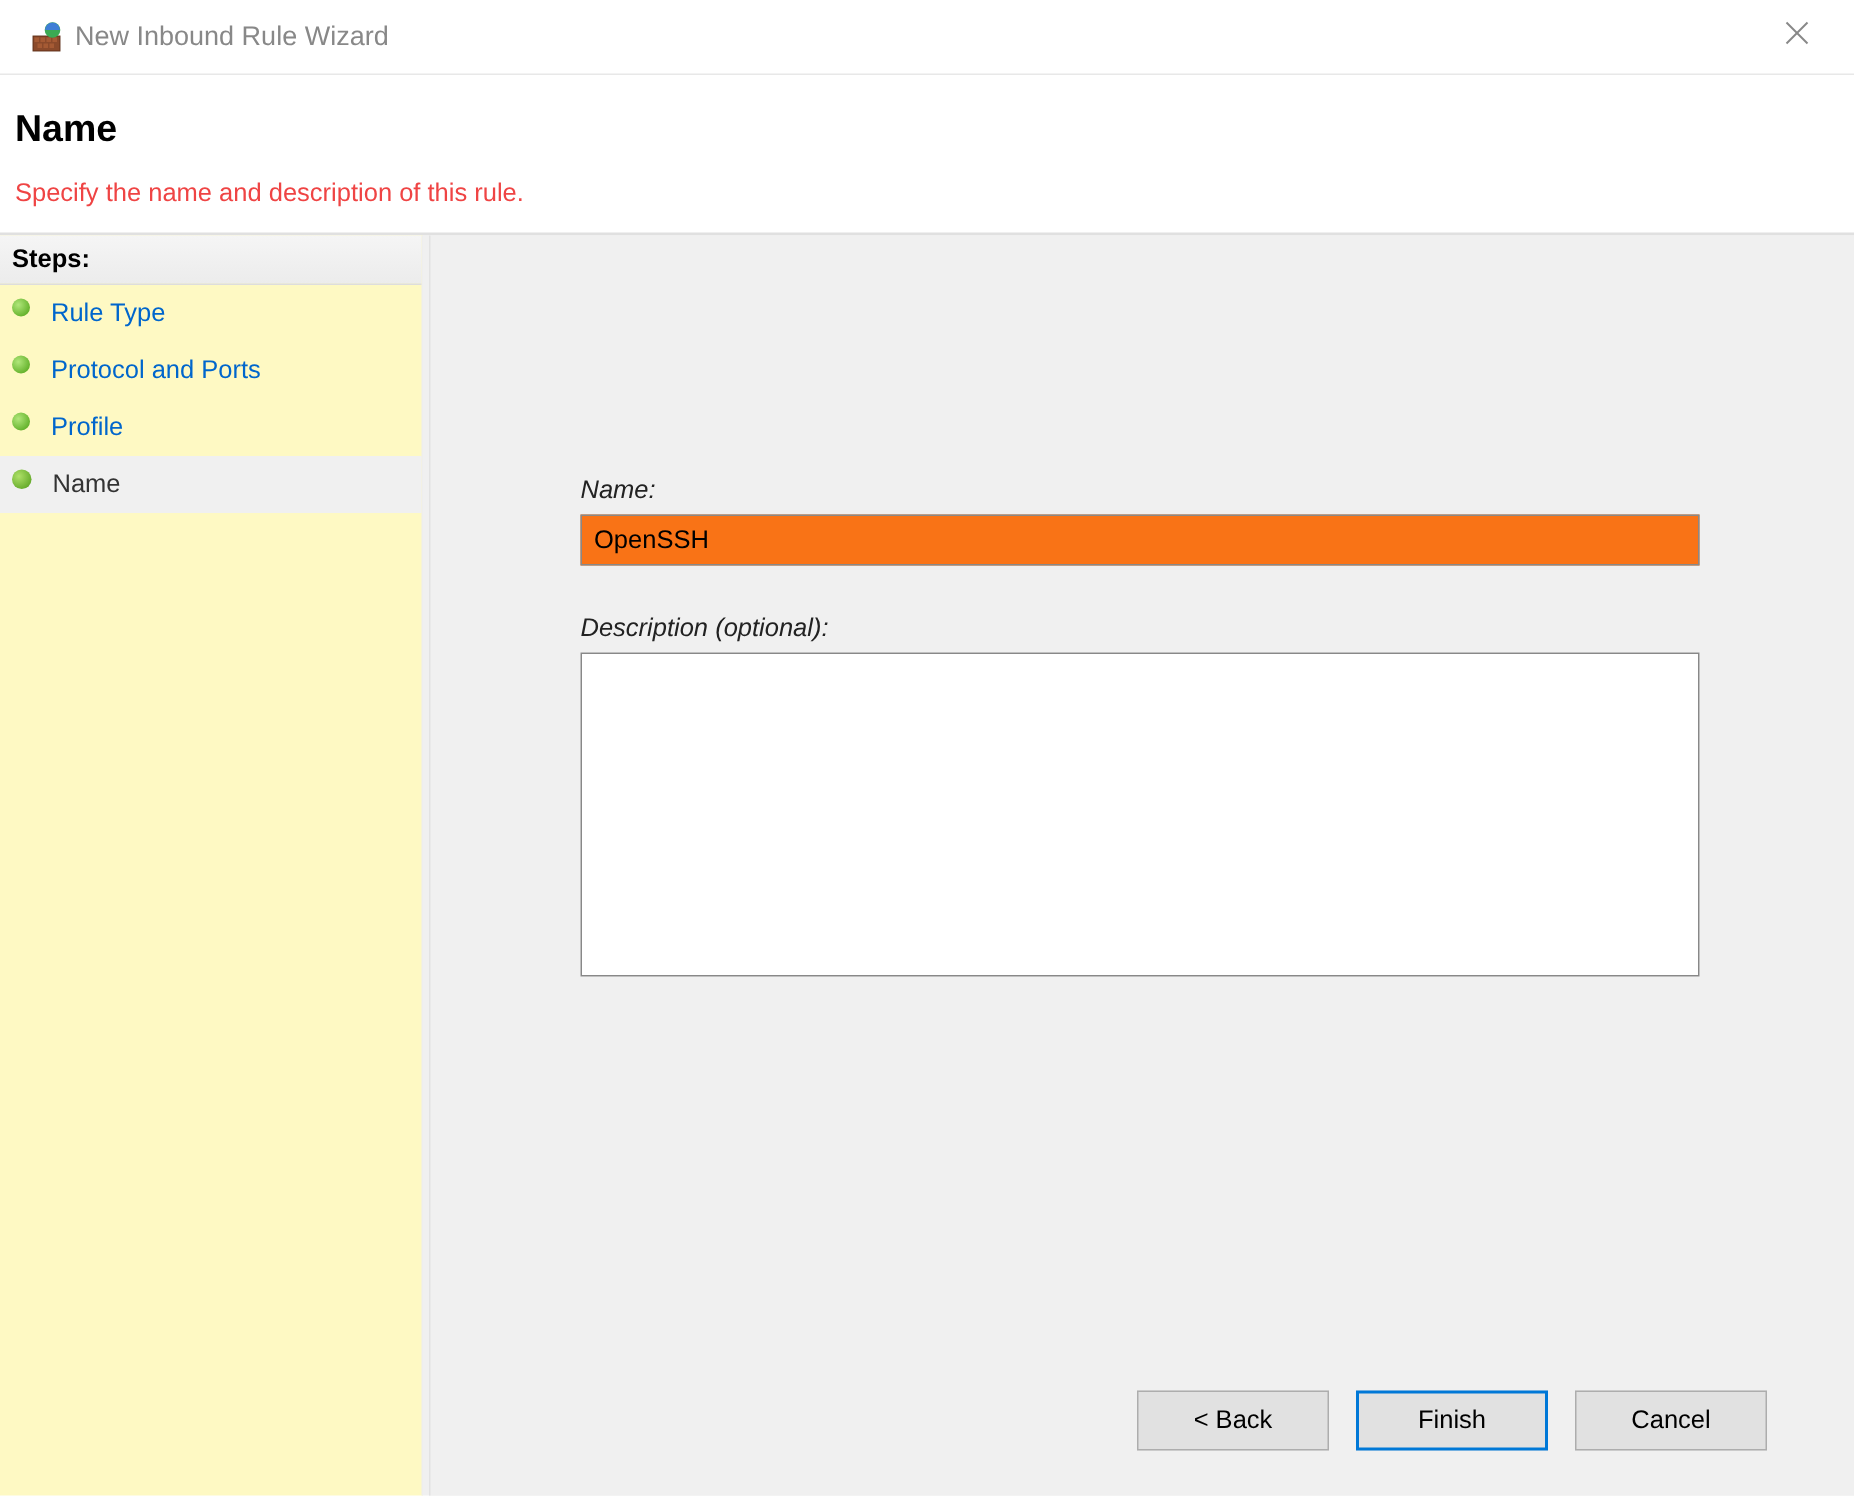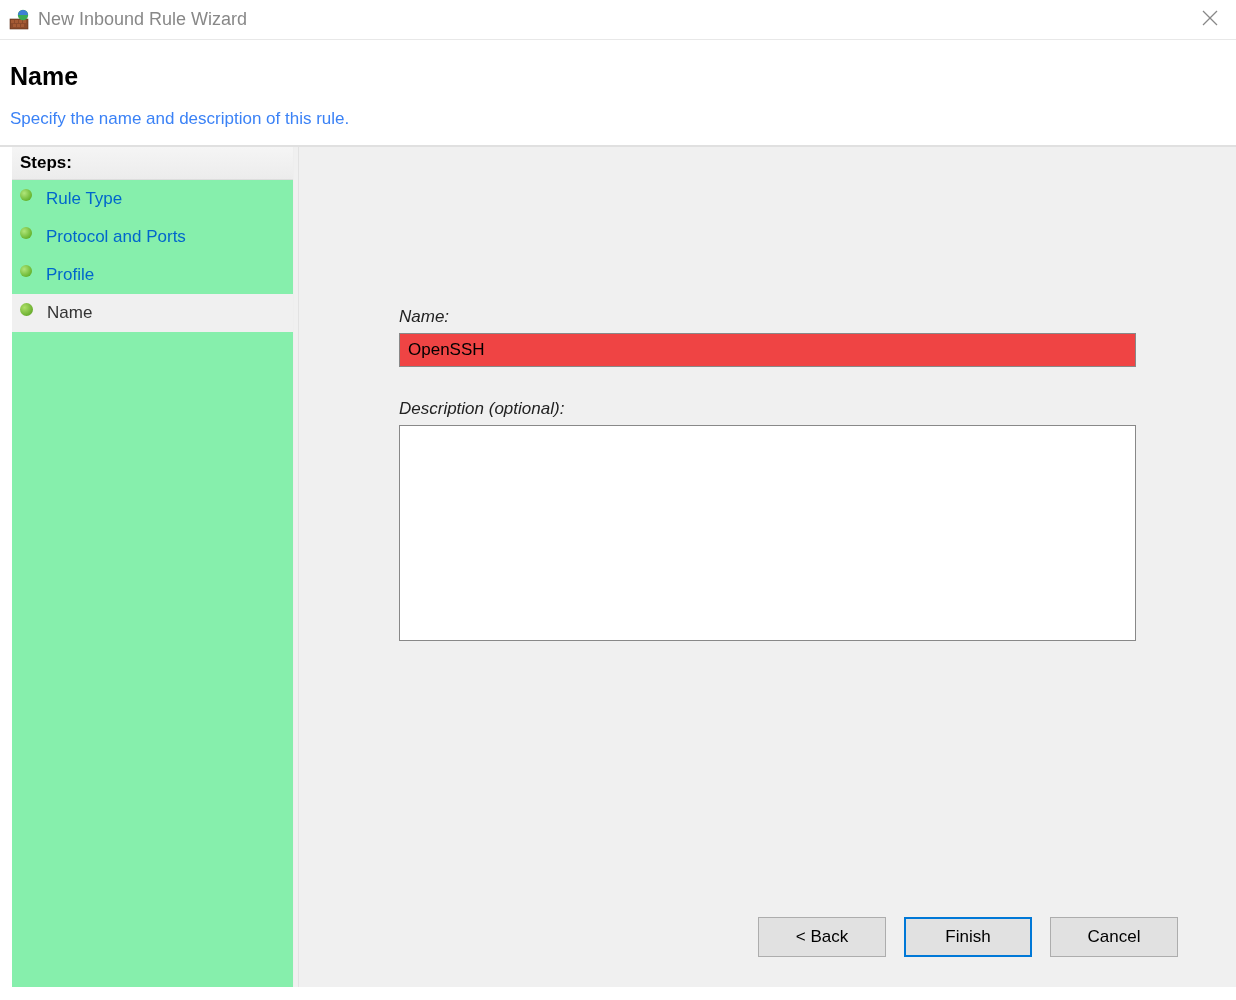--- a/index.html
+++ b/index.html
@@ -10,22 +10,22 @@
     body {
       font-family: 'Segoe UI', Tahoma, Geneva, sans-serif;
       background: #ffffff;
       width: 1236px;
       height: 1000px;
       overflow: hidden;
     }
     .title-bar {
       display: flex;
       align-items: center;
-      padding: 4px 8px;
-      height: 40px;
+      padding: 4px 20px;
+      height: 50px;
       border-bottom: 1px solid #e8e8e8;
     }
     .title-icon {
       width: 22px;
       height: 22px;
       margin-right: 8px;
     }
     .title-text {
       color: #888;
       font-size: 18px;
@@ -46,31 +46,30 @@
       border-bottom: 2px solid #e0e0e0;
     }
     .header h1 {
       font-size: 25px;
       font-weight: bold;
       margin-bottom: 18px;
       color: #000;
     }
     .header-subtitle {
       font-size: 17px;
-      color: #3b82f6;
+      color: #ef4444;
     }
     .body {
       display: flex;
       height: calc(1000px - 40px - 120px);
     }
     .sidebar {
       width: 282px;
-      background: #86efac;
+      background: #fef9c3;
       border-right: 1px solid #eee;
-      margin-left: 12px;
     }
     .steps-header {
       background: linear-gradient(#f5f5f5, #ececec);
       padding: 6px 8px;
       font-size: 17px;
       font-weight: bold;
       border-bottom: 1px solid #ddd;
     }
     .step-item {
       display: flex;
@@ -125,21 +124,21 @@
       margin-bottom: 6px;
       display: block;
       font-style: italic;
     }
     .name-input {
       width: 100%;
       max-width: 746px;
       padding: 6px 8px;
       font-size: 17px;
       border: 1px solid #888;
-      background: #ef4444;
+      background: #f97316;
       margin-bottom: 32px;
       font-family: inherit;
     }
     .desc-textarea {
       width: 100%;
       max-width: 746px;
       height: 216px;
       padding: 6px 8px;
       font-size: 17px;
       border: 1px solid #888;

